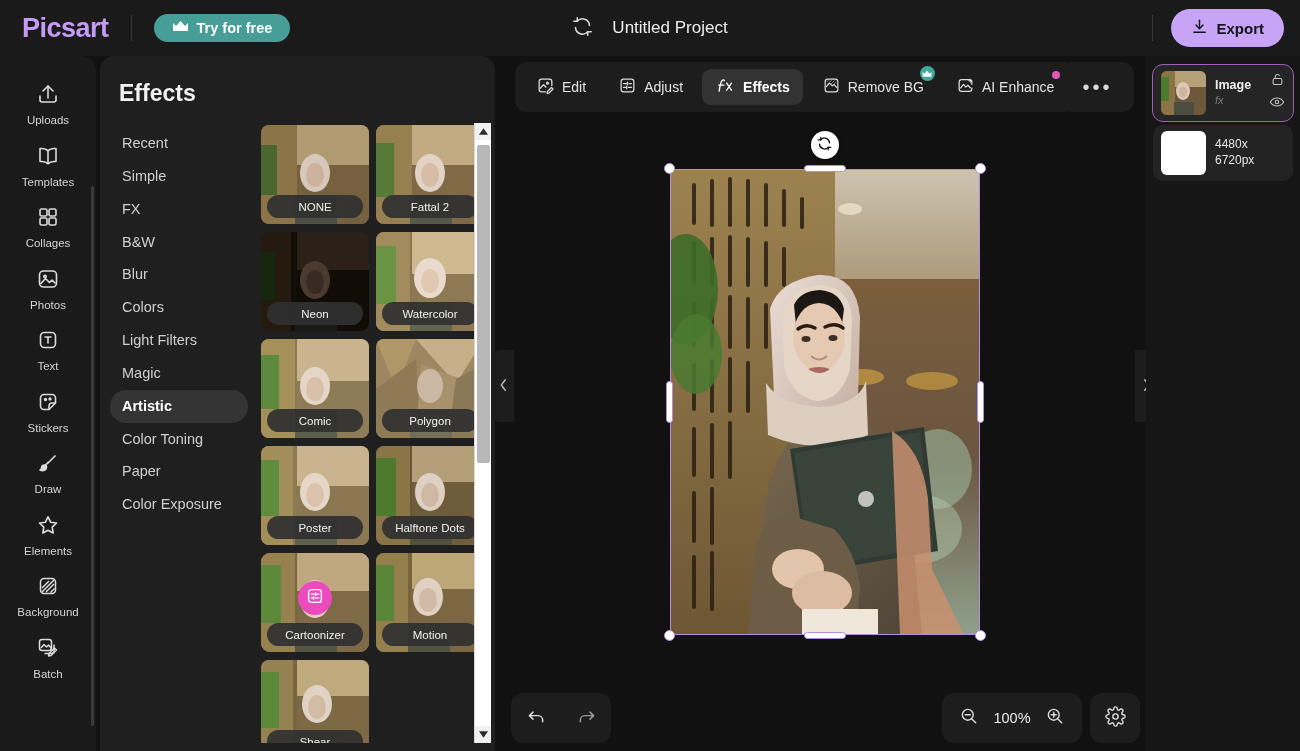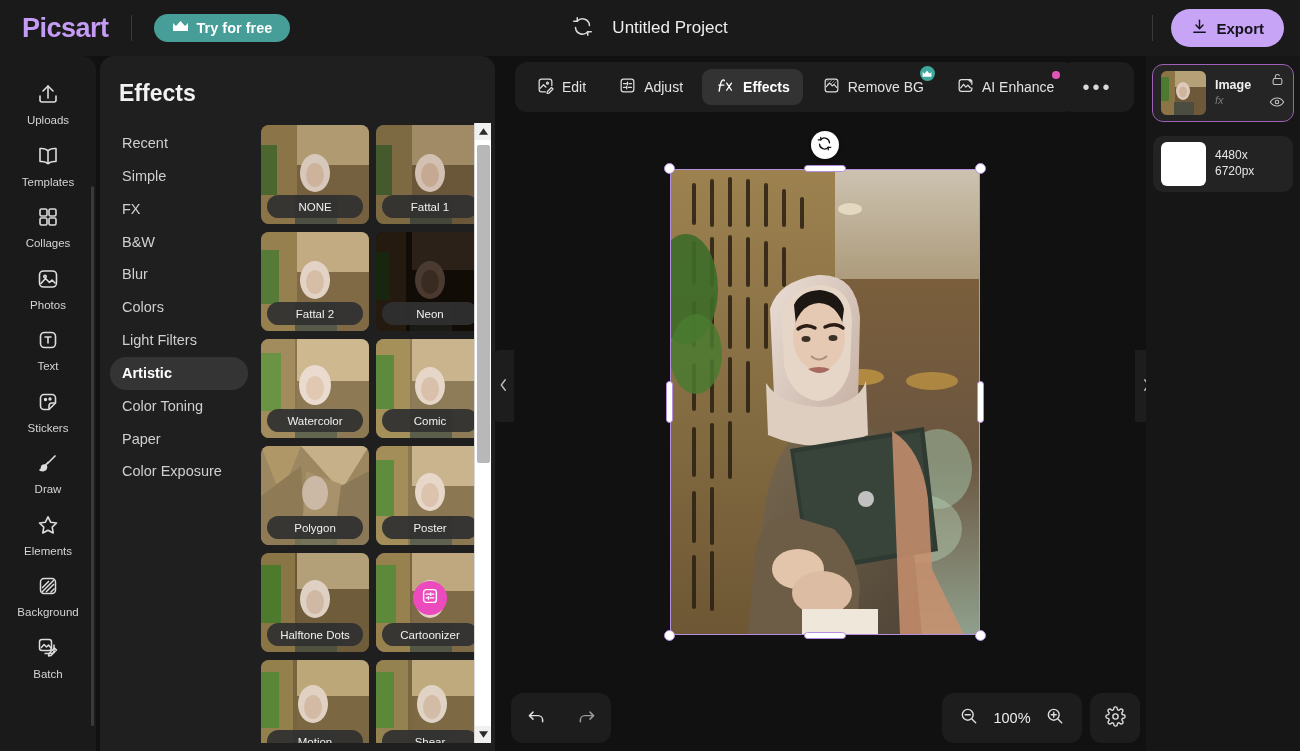--- a/index.html
+++ b/index.html
@@ -216,21 +216,21 @@
   }
 
   
   .layers {
     position: absolute; top: 56px; right: 0; width: 154px; height: 695px;
     background: #161616; padding: 9px 7px;
   }
   .layer {
     position: relative; display: flex; align-items: center; gap: 9px;
     height: 56px; border-radius: 10px; background: #232323;
-    padding: 8px 8px; margin-bottom: 15px; cursor: pointer;
+    padding: 8px 8px; margin-bottom: 4px; cursor: pointer;
   }
   .layer.active { outline: 1.5px solid #a05fb8; background: #252525; }
   .layer-thumb {
     width: 45px; height: 44px; border-radius: 6px; overflow: hidden; flex: none;
     background: #3a3a3a;
   }
   .layer-thumb.white { background: #ffffff; }
   .layer-meta { flex: 1; min-width: 0; line-height: 1.25; }
   .layer-name { font-size: 12.5px; font-weight: 700; color: #f0f0f0; }
   .layer-sub { font-size: 11px; color: #7a7a7a; font-style: italic; }
@@ -396,20 +396,21 @@
     <div class="effects-body">
 
       <div class="cat-list">
         <div class="cat-item">Recent</div>
         <div class="cat-item">Simple</div>
         <div class="cat-item">FX</div>
         <div class="cat-item">B&amp;W</div>
         <div class="cat-item">Blur</div>
         <div class="cat-item">Colors</div>
         <div class="cat-item">Light Filters</div>
+        <div class="cat-item">Magic</div>
         <div class="cat-item active">Artistic</div>
         <div class="cat-item">Color Toning</div>
         <div class="cat-item">Paper</div>
         <div class="cat-item">Color Exposure</div>
       </div>
 
       <div class="grid-wrap">
         <div class="grid">
 
           <div class="thumb">
@@ -421,35 +422,20 @@
                 <rect x="36" y="0" width="72" height="40" fill="#b09a72"></rect>
                 <rect x="36" y="40" width="72" height="59" fill="#75603f"></rect>
                 <ellipse cx="54" cy="48" rx="15" ry="19" fill="#d8c8bb"></ellipse>
                 <ellipse cx="54" cy="50" rx="9" ry="12" fill="#cdb39b"></ellipse>
                 <rect x="34" y="70" width="42" height="29" fill="#4e5043"></rect>
               </svg>
             </div>
             <div class="thumb-cap">NONE</div>
           </div>
 
-          <div class="thumb">
-            <div class="thumb-img">
-              <svg class="p-bg" viewBox="0 0 108 99" preserveAspectRatio="none">
-                <rect width="108" height="99" fill="#5e4e33"></rect>
-                <rect x="0" y="0" width="36" height="99" fill="#7d6a42"></rect>
-                <rect x="0" y="20" width="16" height="50" fill="#44592c"></rect>
-                <rect x="36" y="0" width="72" height="40" fill="#a08b66"></rect>
-                <rect x="36" y="40" width="72" height="59" fill="#6a5739"></rect>
-                <ellipse cx="54" cy="48" rx="15" ry="19" fill="#d2c0b2"></ellipse>
-                <ellipse cx="54" cy="50" rx="9" ry="12" fill="#c5a992"></ellipse>
-                <rect x="34" y="70" width="42" height="29" fill="#45473b"></rect>
-              </svg>
-            </div>
-            <div class="thumb-cap">Fattal 1</div>
-          </div>
 
           <div class="thumb">
             <div class="thumb-img">
               <svg class="p-bg" viewBox="0 0 108 99" preserveAspectRatio="none">
                 <rect width="108" height="99" fill="#7a6441"></rect>
                 <rect x="0" y="0" width="36" height="99" fill="#96804f"></rect>
                 <rect x="0" y="18" width="18" height="54" fill="#567a37"></rect>
                 <rect x="36" y="0" width="72" height="40" fill="#c2ab82"></rect>
                 <rect x="36" y="40" width="72" height="59" fill="#806a45"></rect>
                 <ellipse cx="54" cy="48" rx="15" ry="19" fill="#e2d3c6"></ellipse>

